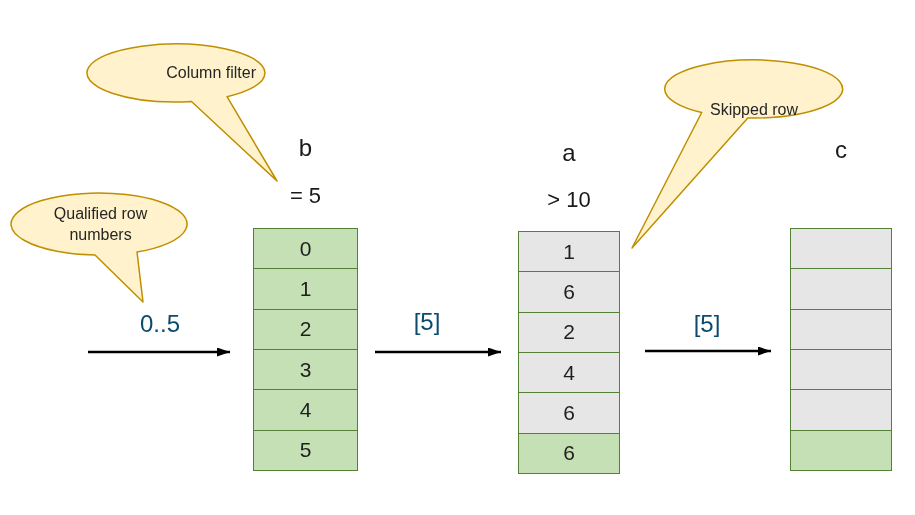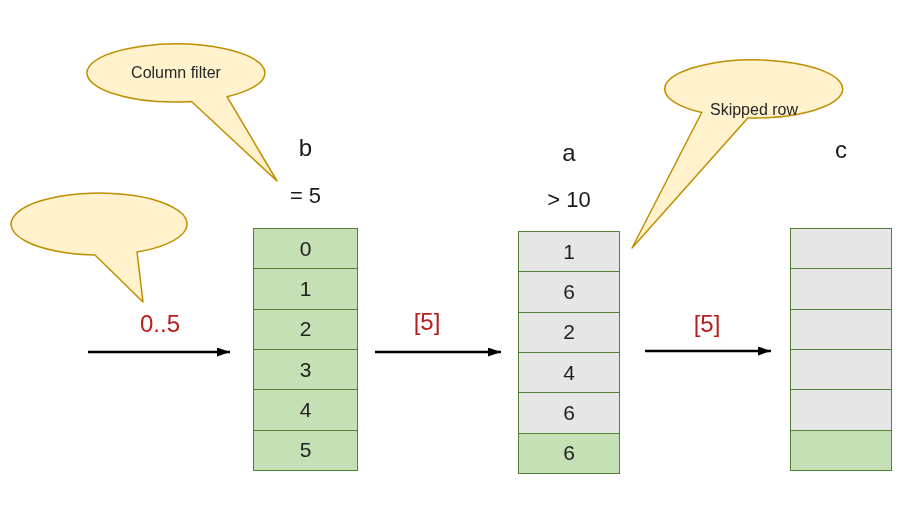--- a/index.html
+++ b/index.html
@@ -29,21 +29,21 @@
     line-height: 28px;
   }
   .col-filter {
     font-size: 22px;
     color: #1a1a1a;
     text-align: center;
     line-height: 26px;
   }
   .arrow-label {
     font-size: 24px;
-    color: #b91c1c;
+    color: #0c4a6e;
     text-align: center;
     line-height: 28px;
   }
   .callout-text {
     font-size: 16px;
     color: #262626;
     text-align: center;
     line-height: 21px;
   }
 
@@ -83,22 +83,23 @@
 
     <path d="M 95 255 A 88 31 0 1 1 137 252 L 143 302 Z" fill="#FFF2CC" stroke="#BF8F00" stroke-width="1.5" stroke-linejoin="round"></path>
 
     <path d="M 701.7 112.5 A 89 29 0 1 1 747.8 117.9 L 632 248 Z" fill="#FFF2CC" stroke="#BF8F00" stroke-width="1.5" stroke-linejoin="round"></path>
 
     <line x1="88" y1="352" x2="230" y2="352" stroke="#000000" stroke-width="2.5" marker-end="url(#ah)"></line>
     <line x1="375" y1="352" x2="501" y2="352" stroke="#000000" stroke-width="2.5" marker-end="url(#ah)"></line>
     <line x1="645" y1="351" x2="771" y2="351" stroke="#000000" stroke-width="2.5" marker-end="url(#ah)"></line>
   </svg>
 
-  <div class="abs callout-text" style="left:96px; top:62px; width:160px;">Column filter</div>
+  <div class="abs callout-text" style="left:96px; top:62px; width:160px;text-align:right;">Column filter</div>
 
+  <div class="abs callout-text" style="left:30px; top:203px; width:141px;">Qualified row numbers</div>
 
   <div class="abs callout-text" style="left:674px; top:79px; width:160px;margin-top:20px;">Skipped row</div>
 
   <div class="abs col-header" style="left:253px; top:134px; width:105px;">b</div>
   <div class="abs col-filter" style="left:253px; top:183px; width:105px;">= 5</div>
   <div class="abs col-cells" style="left:253px; top:228px; width:105px; height:243px;">
     <div class="green">0</div>
     <div class="green">1</div>
     <div class="green">2</div>
     <div class="green">3</div>

